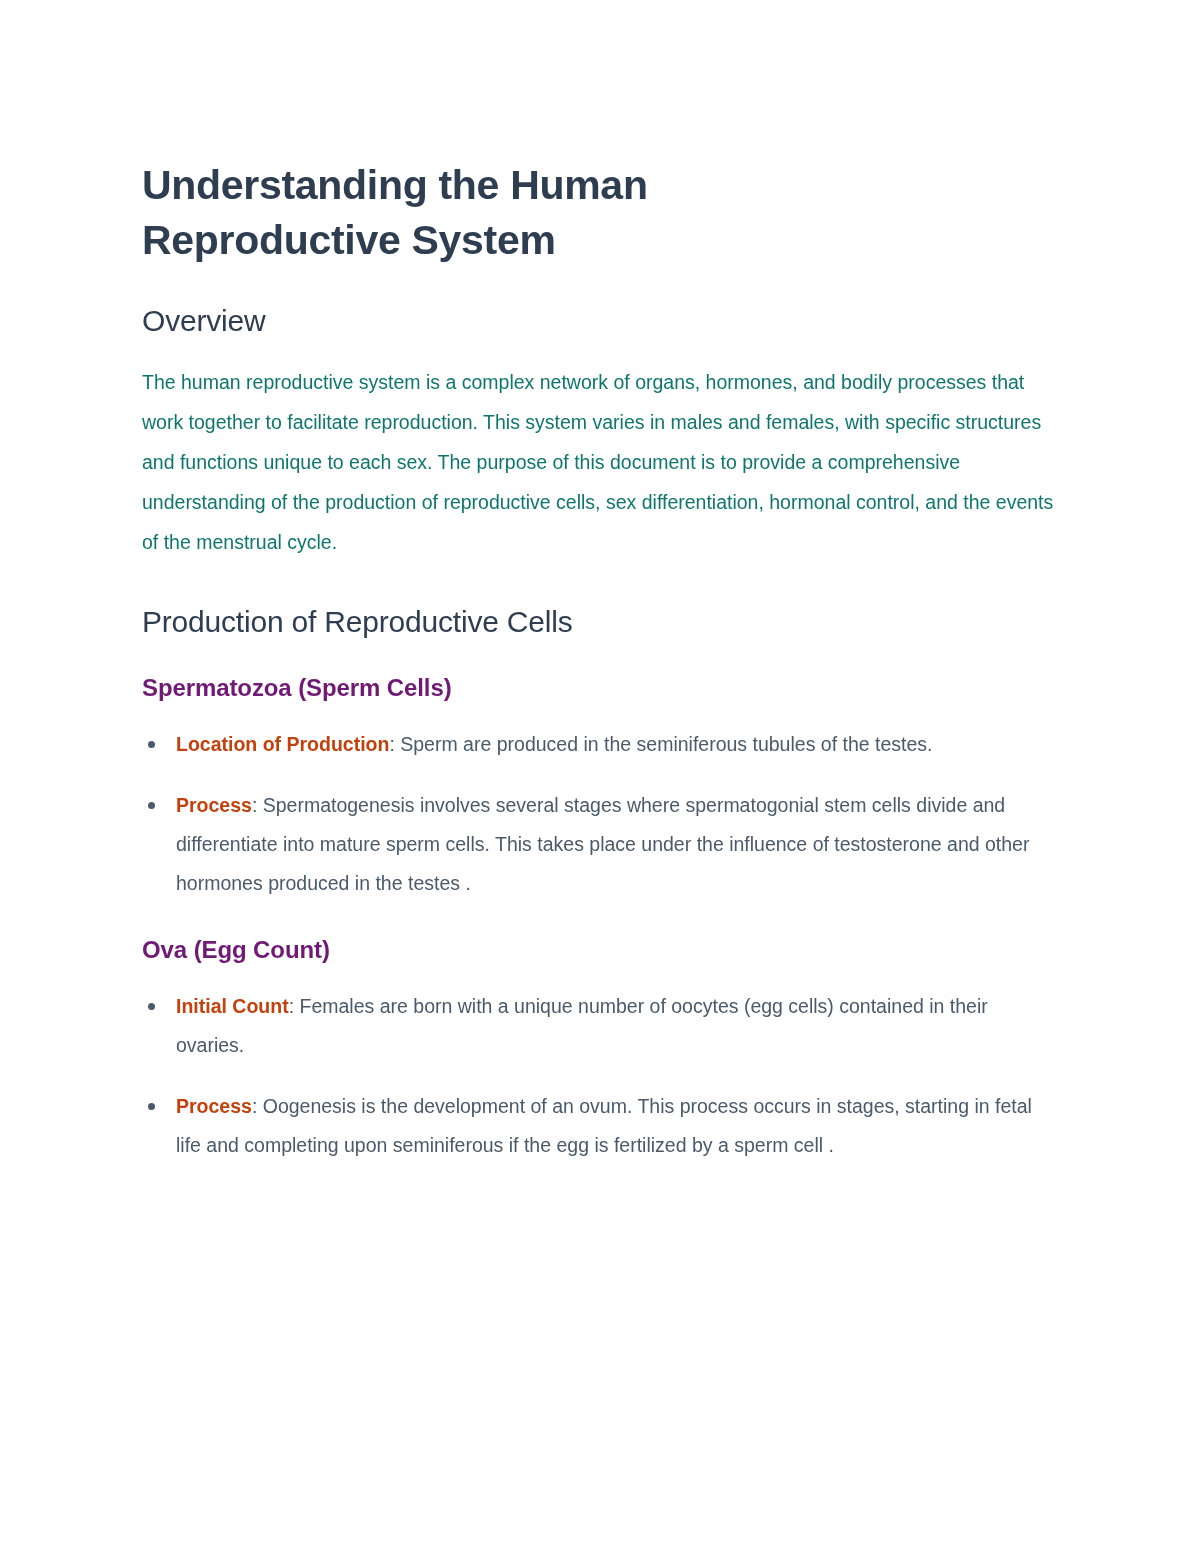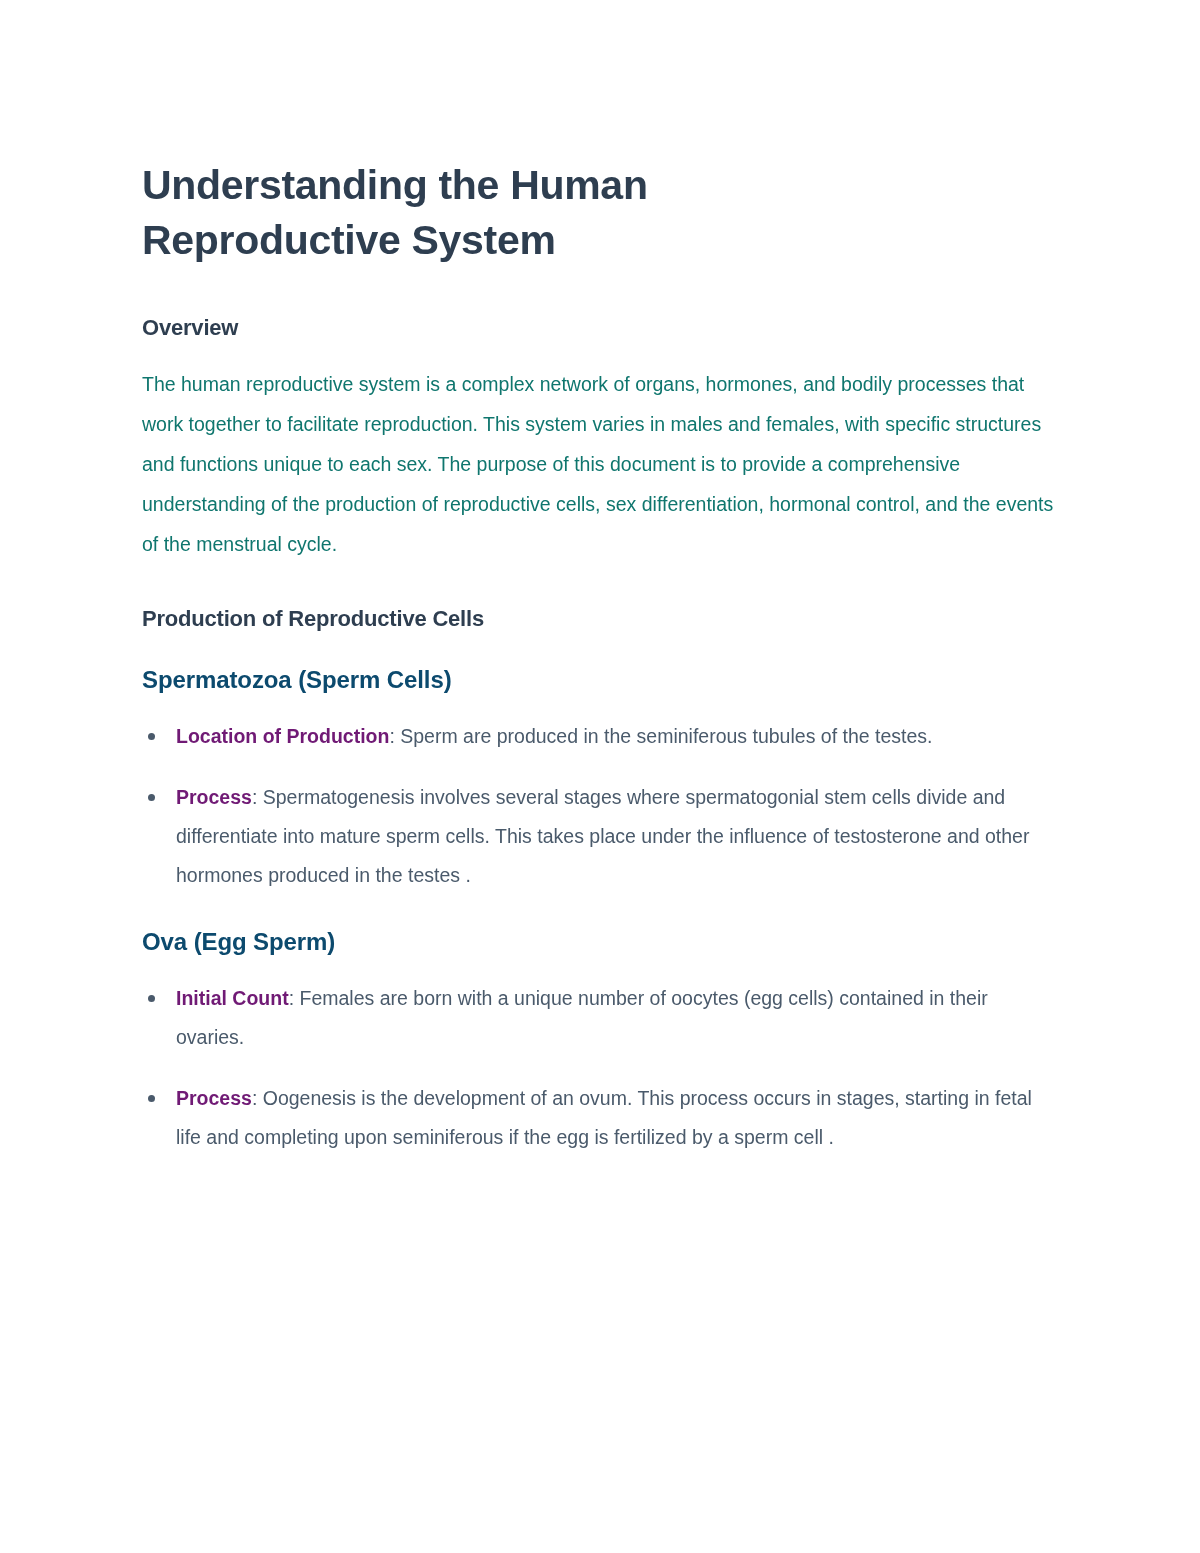--- a/index.html
+++ b/index.html
@@ -33,39 +33,39 @@
     font-size: 41px;
     line-height: 1.34;
     font-weight: 700;
     letter-spacing: -0.3px;
     color: #2e3e50;
     max-width: 640px;
   }
 
   
   .section-heading {
-    margin: 46px 0 0 0;
-    font-size: 22px;
+    margin: 34px 0 0 0;
+    font-size: 30px;
     line-height: 1.25;
-    font-weight: 700;
+    font-weight: 400;
     letter-spacing: -0.2px;
     color: #2e3e50;
   }
   .section-heading.tight {
     margin-top: 40px;
   }
 
   
   .sub-heading {
     margin: 32px 0 0 0;
     font-size: 24px;
     line-height: 1.25;
     font-weight: 600;
     letter-spacing: -0.1px;
-    color: #0c4a6e;
+    color: #701a75;
   }
 
   
   .body-text {
     margin: 24px 0 0 0;
     font-size: 19.5px;
     line-height: 2.05;
     font-weight: 400;
     color: #0f766e;
   }
@@ -92,21 +92,21 @@
     position: absolute;
     left: 6px;
     top: 16px;
     width: 7px;
     height: 7px;
     border-radius: 50%;
     background: #4a5a6b;
   }
   .lead-in {
     font-weight: 700;
-    color: #701a75;
+    color: #c2410c;
     margin-top: 44px;
   }
 </style>
 </head>
 <body>
 
 <div class="page">
   <div class="content">
 
     <h1 class="doc-title" id="doc-title">Understanding the Human Reproductive System</h1>
@@ -123,21 +123,21 @@
       <li class="bullet-item">
         <span class="dot"></span>
         <span class="lead-in">Location of Production</span><span>: Sperm are produced in the seminiferous tubules of the testes.</span>
       </li>
       <li class="bullet-item">
         <span class="dot"></span>
         <span class="lead-in">Process</span><span>: Spermatogenesis involves several stages where spermatogonial stem cells divide and differentiate into mature sperm cells. This takes place under the influence of testosterone and other hormones produced in the testes .</span>
       </li>
     </ul>
 
-    <h3 class="sub-heading">Ova (Egg Sperm)</h3>
+    <h3 class="sub-heading">Ova (Egg Count)</h3>
 
     <ul class="bullet-list">
       <li class="bullet-item">
         <span class="dot"></span>
         <span class="lead-in">Initial Count</span><span>: Females are born with a unique number of oocytes (egg cells) contained in their ovaries.</span>
       </li>
       <li class="bullet-item">
         <span class="dot"></span>
         <span class="lead-in">Process</span><span>: Oogenesis is the development of an ovum. This process occurs in stages, starting in fetal life and completing upon seminiferous if the egg is fertilized by a sperm cell .</span>
       </li>

